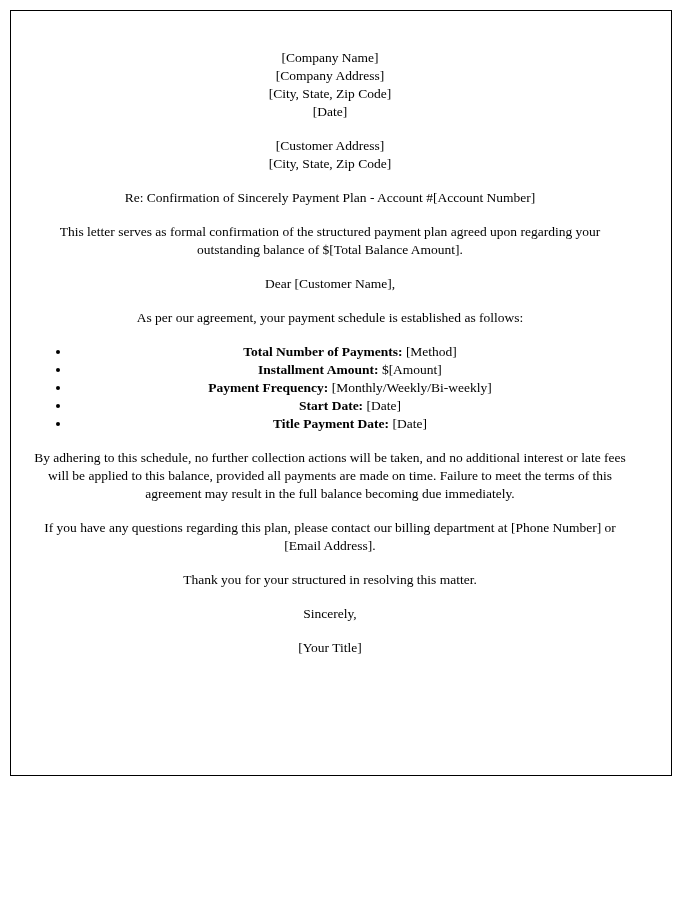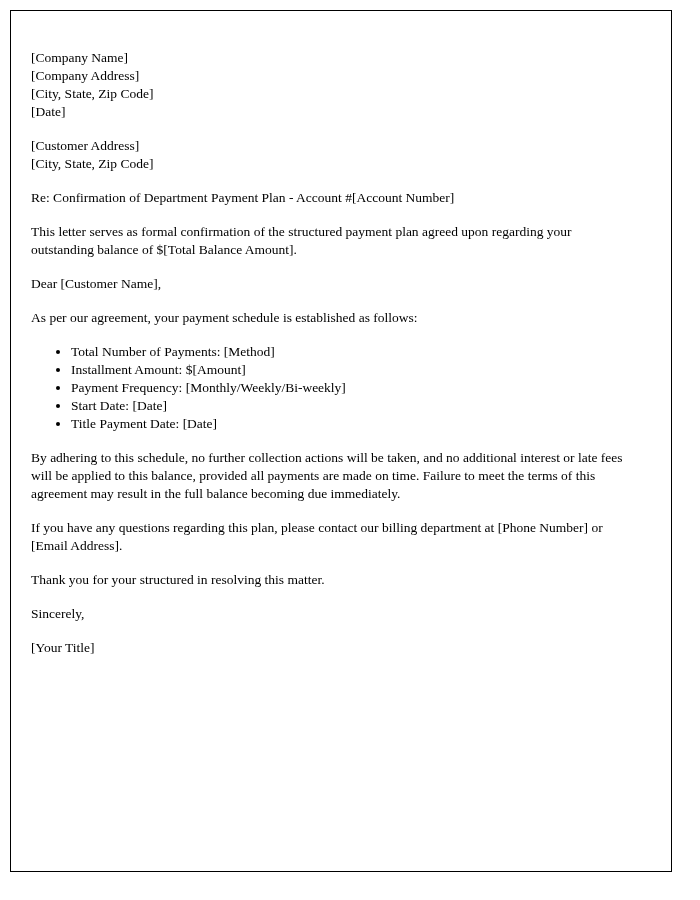--- a/index.html
+++ b/index.html
@@ -12,25 +12,26 @@
     height: 900px;
     font-family: "Liberation Serif", serif;
     color: #000000;
   }
   .page {
     box-sizing: border-box;
     position: absolute;
     left: 10px;
     top: 10px;
     width: 662px;
-    height: 862px;
+    height: 766px;
     border: 1px solid #000000;
     background: #ffffff;
     padding: 38px 42px 0 20px;
     overflow: hidden;
+    text-align: center;
   }
   .page, .page * {
     font-size: 13.5px;
     line-height: 18px;
   }
   .block {
     margin: 0 0 16px 0;
   }
   .block div {
     margin: 0;
@@ -40,41 +41,41 @@
   }
   ul.schedule {
     margin: 0 0 16px 0;
     padding: 0 0 0 40px;
     list-style-type: disc;
   }
   ul.schedule li {
     margin: 0;
   }
   .b {
-    font-weight: normal;
+    font-weight: bold;
   }
 </style>
 </head>
 <body>
 
 <div class="page">
 
   <div class="block">
     <div>[Company Name]</div>
     <div>[Company Address]</div>
     <div>[City, State, Zip Code]</div>
     <div>[Date]</div>
   </div>
 
   <div class="block">
     <div>[Customer Address]</div>
     <div>[City, State, Zip Code]</div>
   </div>
 
-  <p>Re: Confirmation of Department Payment Plan - Account #[Account Number]</p>
+  <p>Re: Confirmation of Sincerely Payment Plan - Account #[Account Number]</p>
 
   <p>This letter serves as formal confirmation of the structured payment plan agreed upon regarding your outstanding balance of $[Total Balance Amount].</p>
 
   <p>Dear [Customer Name],</p>
 
   <p>As per our agreement, your payment schedule is established as follows:</p>
 
   <ul class="schedule">
     <li><span class="b">Total Number of Payments:</span><span> [Method]</span></li>
     <li><span class="b">Installment Amount:</span><span> $[Amount]</span></li>

